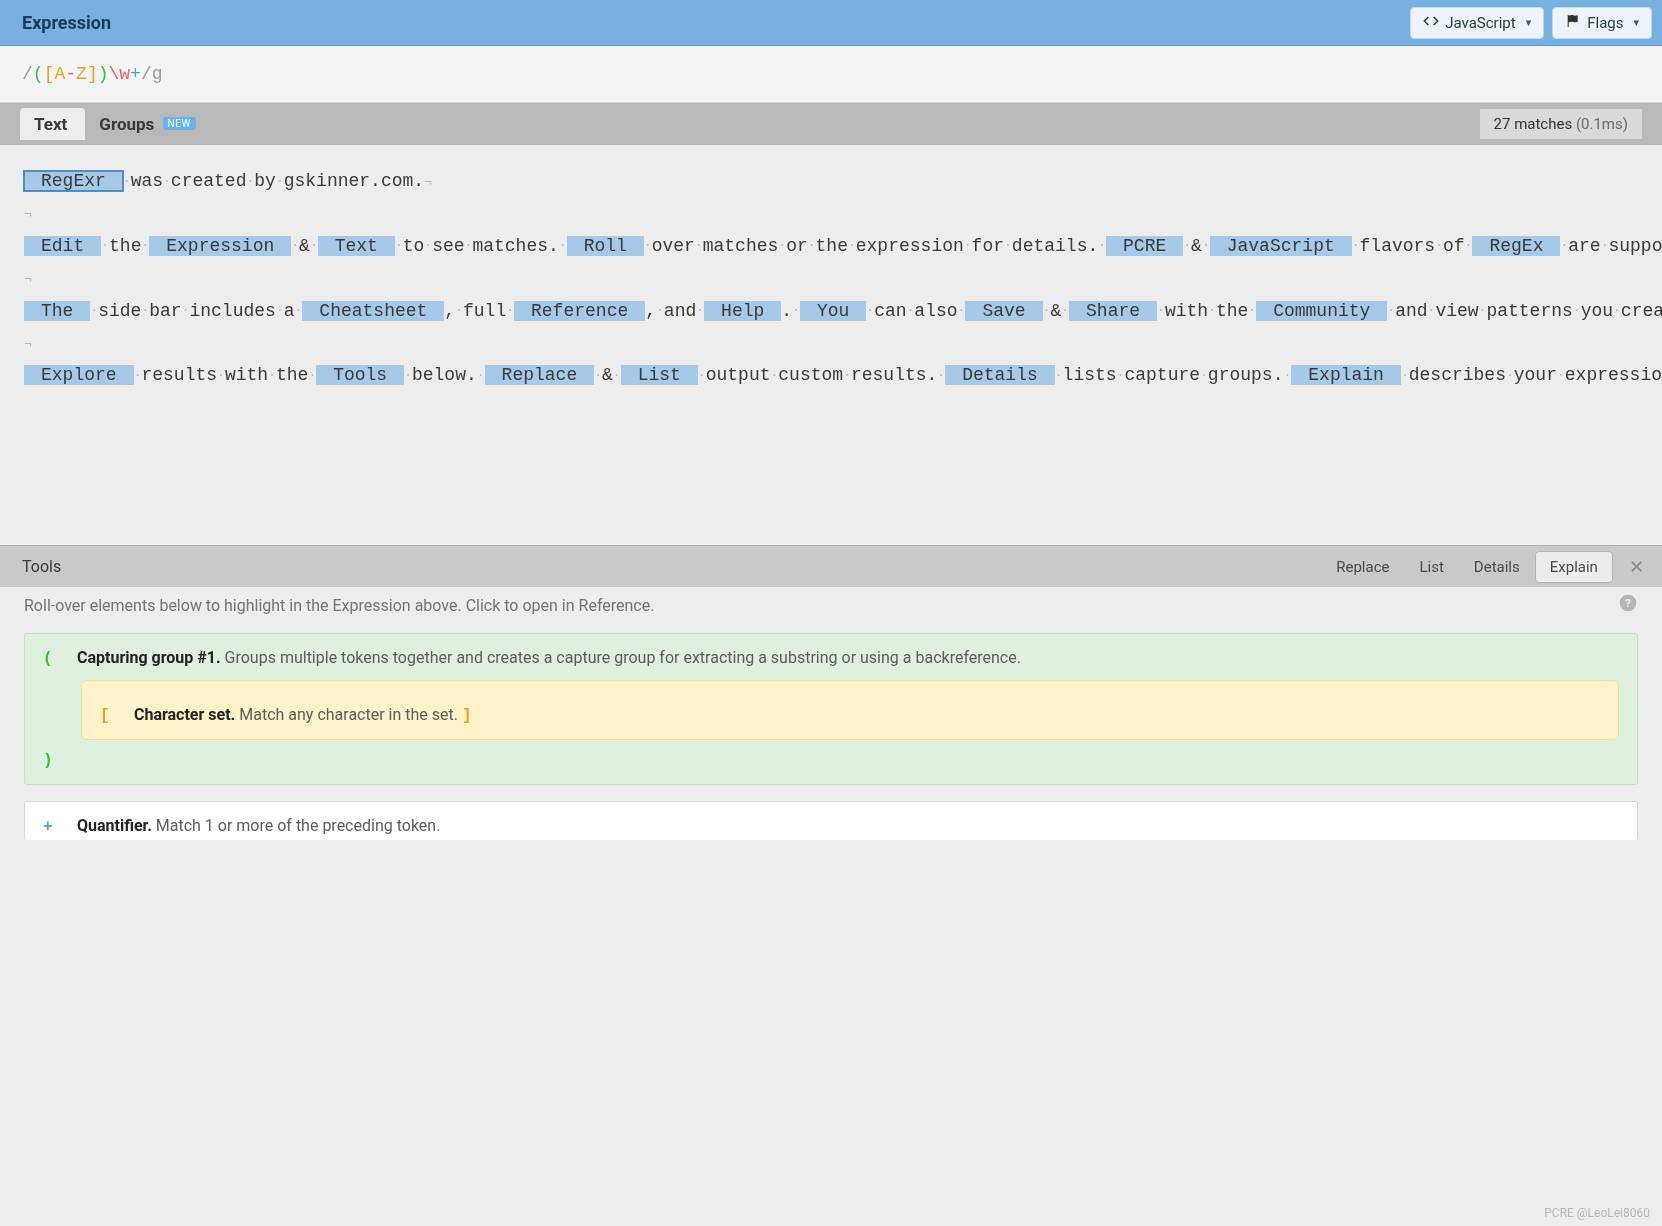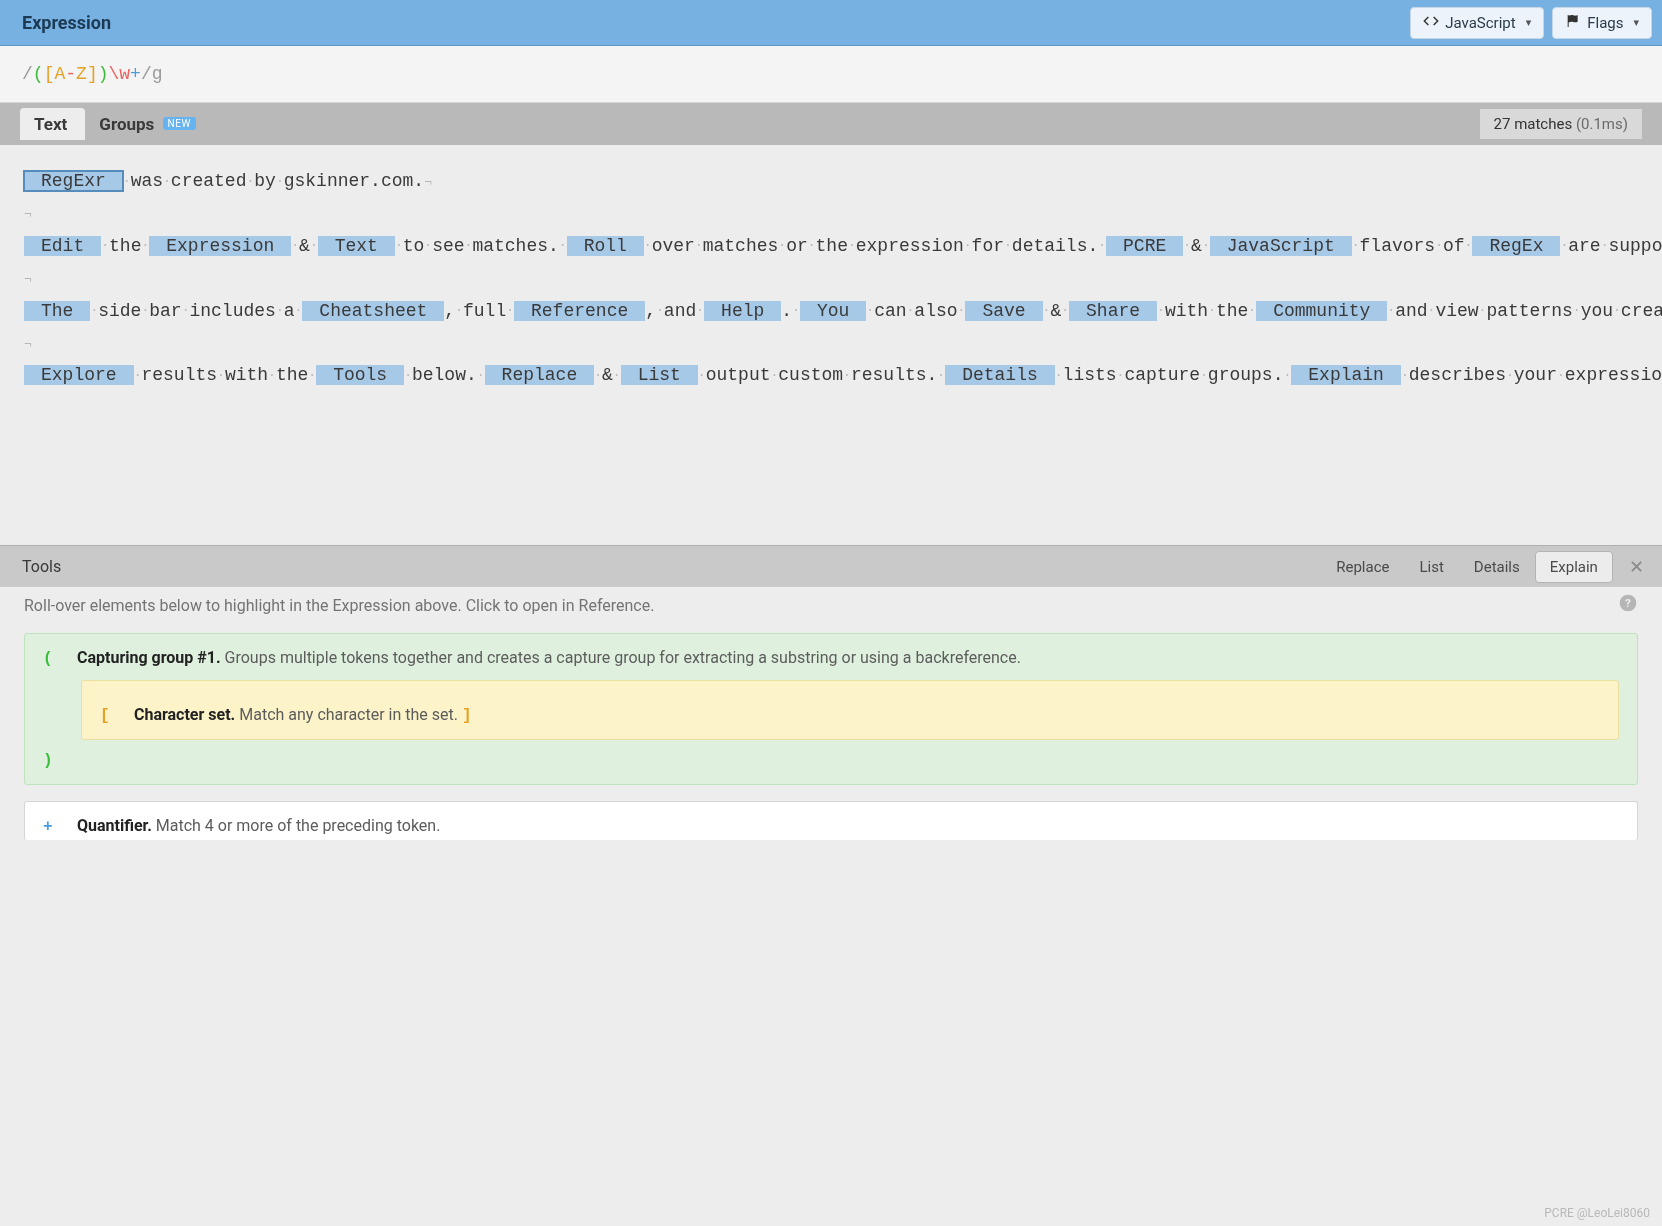--- a/index.html
+++ b/index.html
@@ -48,21 +48,21 @@
   .tools-tab.active { background:#ececec; border-color:#b3b3b3; }
   .tools-close { margin-left:10px; color:#8a8a8a; font-size:18px; cursor:pointer; padding:4px 6px; }
 
   
   .tools-body { background:#ededed; padding:6px 24px 12px 24px; }
   .tools-hint { color:#747474; font-size:16px; display:flex; align-items:center; }
   .tools-hint .help-ico { margin-left:auto; color:#b5b5b5; }
 
   .explain-row { background:#fff; border:1px solid #d6d6d6; border-radius:3px; margin-top:16px; padding:14px 18px; font-size:16px; color:#4a4a4a; }
   .explain-row.green { background:#dff1de; border-color:#bfe3be; }
-  .explain-row.yellow { background:#fcf3c9; border-color:#eadf9f; }
+  .explain-row.yellow { background:#fcf3c9; border-color:#eadf9f;border-radius:6px; }
   .explain-row.white { background:#fafafa; border-color:#d6d6d6; }
   .explain-row .sym { font-weight:700; display:inline-block; width:30px; }
   .explain-row .sym.green { color:#3bbd3b; }
   .explain-row .sym.orange { color:#e6a226; }
   .explain-row .sym.red { color:#e96262; }
   .explain-row .sym.blue { color:#4d9ddb; }
   .explain-row .label { font-weight:700; color:#222; }
   .explain-row .desc { color:#5c5c5c; }
   .nested { margin-left:38px; margin-top:12px; }
   .close-brace { display:block; margin-top:12px; font-weight:700; }
@@ -158,17 +158,17 @@
       <span class="sym orange mono close-brace">]</span>
     </div>
 
     <span class="sym green mono close-brace">)</span>
   </div>
 
 
   <div class="explain-row" style="border-bottom:none;padding-bottom:4px;">
     <span class="sym blue mono">+</span>
     <span class="label">Quantifier.</span>
-    <span class="desc">Match 4 or more of the preceding token.</span>
+    <span class="desc">Match 1 or more of the preceding token.</span>
   </div>
 </div>
 
 <div class="watermark">PCRE @LeoLei8060</div>
 
 </body></html>

